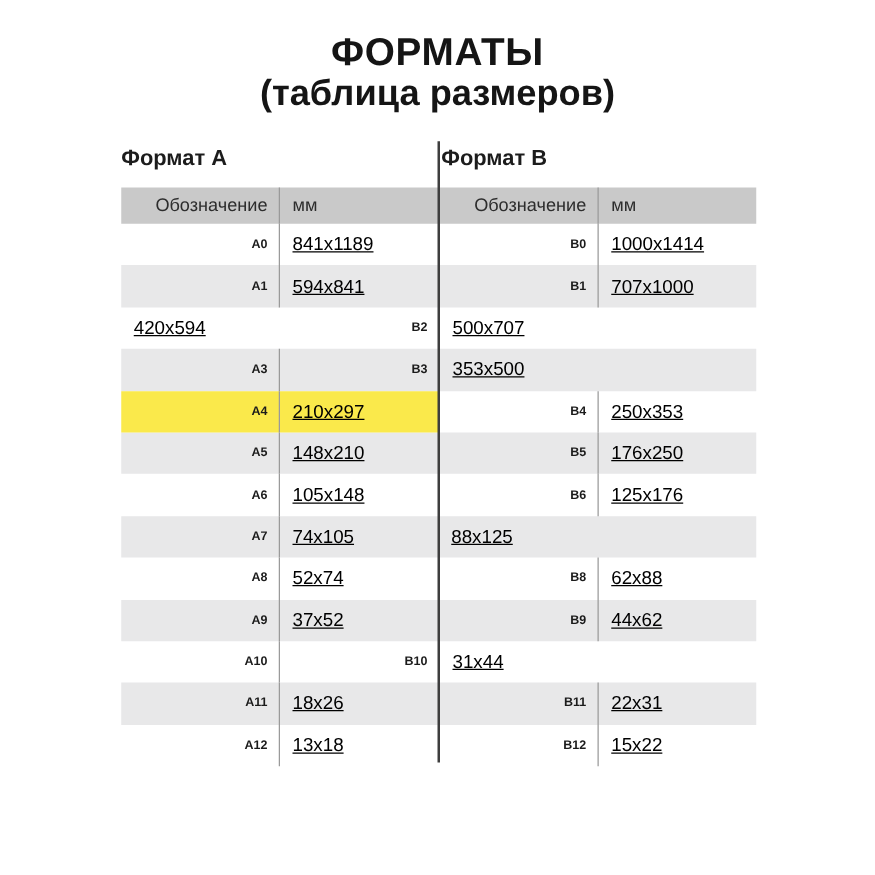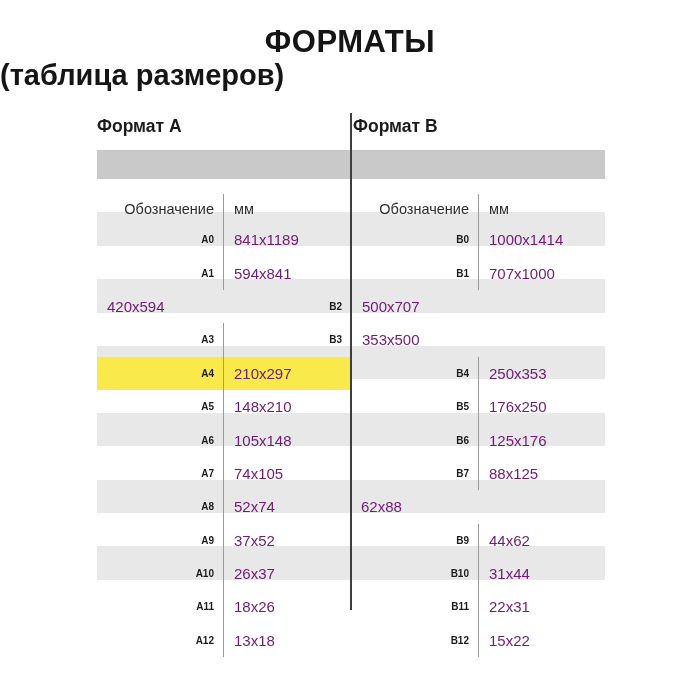--- a/index.html
+++ b/index.html
@@ -10,21 +10,21 @@
     position:relative;
     overflow:hidden;
   }
   .page-title {
     position:absolute; top:24px; left:0; width:700px;
     text-align:center; font-weight:bold; font-size:31px;
     color:#151515; letter-spacing:0.5px;
   }
   .page-subtitle {
     position:absolute; top:59px; left:0; width:700px;
-    text-align:left; font-weight:bold; font-size:29px;
+    text-align:center; font-weight:bold; font-size:29px;
     color:#151515;
   }
   .col-title {
     position:absolute; top:116px; height:22px;
     font-weight:bold; font-size:17.5px; color:#1c1c1c;
   }
   .col-title.a { left:97px;  width:253px; }
   .col-title.b { left:353px; width:252px; }
 
   .center-divider {
@@ -32,34 +32,34 @@
     width:2px; height:497px;
     background:var(--divider, #3e3e3e);
     z-index:5;
   }
 
   .size-table { position:absolute; left:97px; top:150px; width:508px; }
 
   .row { display:flex; width:508px; height:33.4px; }
   .row.head { height:29px; background:var(--header-bg, #c9c9c9); }
 
-  .cell { display:flex; align-items:center; height:100%;margin-top:44px; }
+  .cell { display:flex; align-items:center; height:100%; }
   .cell.c1 { width:127px; border-right:1px solid var(--sep, #9a9a9a); justify-content:flex-end; padding-right:9px; }
   .cell.c2 { width:127px; padding-left:10px; }
   .cell.c3 { width:128px; border-right:1px solid var(--sep, #9a9a9a); justify-content:flex-end; padding-right:9px; }
   .cell.c4 { width:126px; padding-left:10px; }
 
   .head .cell { font-size:14.5px; font-weight:normal; color:#2d2d2d; }
 
   .body-rows .row:nth-child(even) { background:var(--stripe-bg, #e8e8e9); }
   .body-rows .row.hl .c1,
   .body-rows .row.hl .c2 { background:var(--hl, #fae94b); }
 
   .code { font-weight:bold; font-size:10px; color:#1b1b1b; }
-  .size { font-weight:normal; font-size:15px; color:#701a75; }
+  .size { font-weight:normal; font-size:15px; color:#000000;text-decoration:underline; }
 </style>
 </head>
 <body>
 
 <div class="page-title">ФОРМАТЫ</div>
 <div class="page-subtitle">(таблица размеров)</div>
 
 <div class="col-title a">Формат А</div>
 <div class="col-title b">Формат B</div>
 
@@ -110,37 +110,36 @@
     </div>
     <div class="row">
       <div class="cell c1 code">A6</div>
       <div class="cell c2 size">105x148</div>
       <div class="cell c3 code">B6</div>
       <div class="cell c4 size">125x176</div>
     </div>
     <div class="row">
       <div class="cell c1 code">A7</div>
       <div class="cell c2 size">74x105</div>
-      <div class="cell c3 code">B7</div>
       <div class="cell c4 size">88x125</div>
     </div>
     <div class="row">
       <div class="cell c1 code">A8</div>
       <div class="cell c2 size">52x74</div>
+      <div class="cell c3 code">B8</div>
       <div class="cell c4 size">62x88</div>
     </div>
     <div class="row">
       <div class="cell c1 code">A9</div>
       <div class="cell c2 size">37x52</div>
       <div class="cell c3 code">B9</div>
       <div class="cell c4 size">44x62</div>
     </div>
     <div class="row">
       <div class="cell c1 code">A10</div>
-      <div class="cell c2 size">26x37</div>
       <div class="cell c3 code">B10</div>
       <div class="cell c4 size">31x44</div>
     </div>
     <div class="row">
       <div class="cell c1 code">A11</div>
       <div class="cell c2 size">18x26</div>
       <div class="cell c3 code">B11</div>
       <div class="cell c4 size">22x31</div>
     </div>
     <div class="row">

